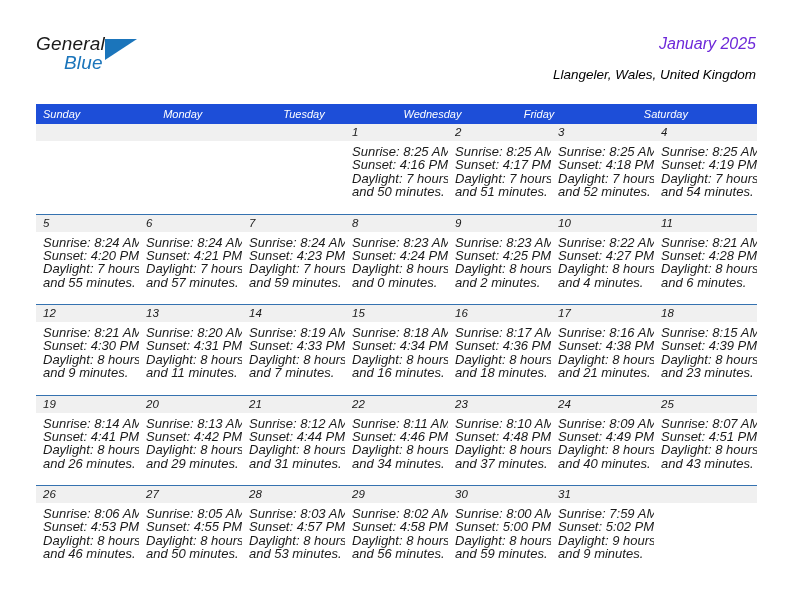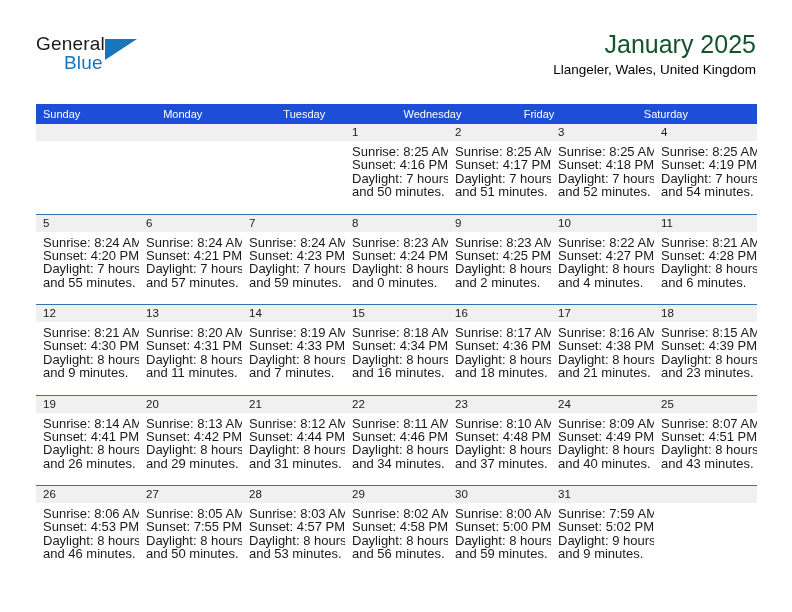--- a/index.html
+++ b/index.html
@@ -13,20 +13,21 @@
     font-family: "Liberation Sans", sans-serif;
     color: #000000;
     overflow: hidden;
   }
 
   .page {
     position: relative;
     width: 792px;
     height: 480px;
     box-sizing: border-box;
+    font-style: italic;
   }
 
   
   .top {
     position: absolute;
     left: 0;
     top: 0;
     width: 792px;
     height: 100px;
   }
@@ -66,29 +67,30 @@
     border-bottom: 21px solid transparent;
   }
 
   .title-wrap {
     position: absolute;
     right: 36px;
     top: 28px;
     text-align: right;
   }
   .cal-title {
-    font-size: 25px;
-    color: #14532d;
+    font-size: 16px;
+    color: #6d28d9;
     line-height: 32px;
     white-space: nowrap;
   }
   .cal-subtitle {
     font-size: 13.5px;
     color: #000000;
     line-height: 20px;
+    margin-top: 5px;
     white-space: nowrap;
   }
 
   
   .calendar {
     position: absolute;
     left: 36px;
     top: 104px;
     width: 721px;
   }
@@ -428,21 +430,21 @@
               <div>Sunrise: 8:06 AM</div>
               <div>Sunset: 4:53 PM</div>
               <div>Daylight: 8 hours</div>
               <div>and 46 minutes.</div>
             </div>
           </div>
           <div class="cell">
             <div class="date-strip">27</div>
             <div class="info">
               <div>Sunrise: 8:05 AM</div>
-              <div>Sunset: 7:55 PM</div>
+              <div>Sunset: 4:55 PM</div>
               <div>Daylight: 8 hours</div>
               <div>and 50 minutes.</div>
             </div>
           </div>
           <div class="cell">
             <div class="date-strip">28</div>
             <div class="info">
               <div>Sunrise: 8:03 AM</div>
               <div>Sunset: 4:57 PM</div>
               <div>Daylight: 8 hours</div>

